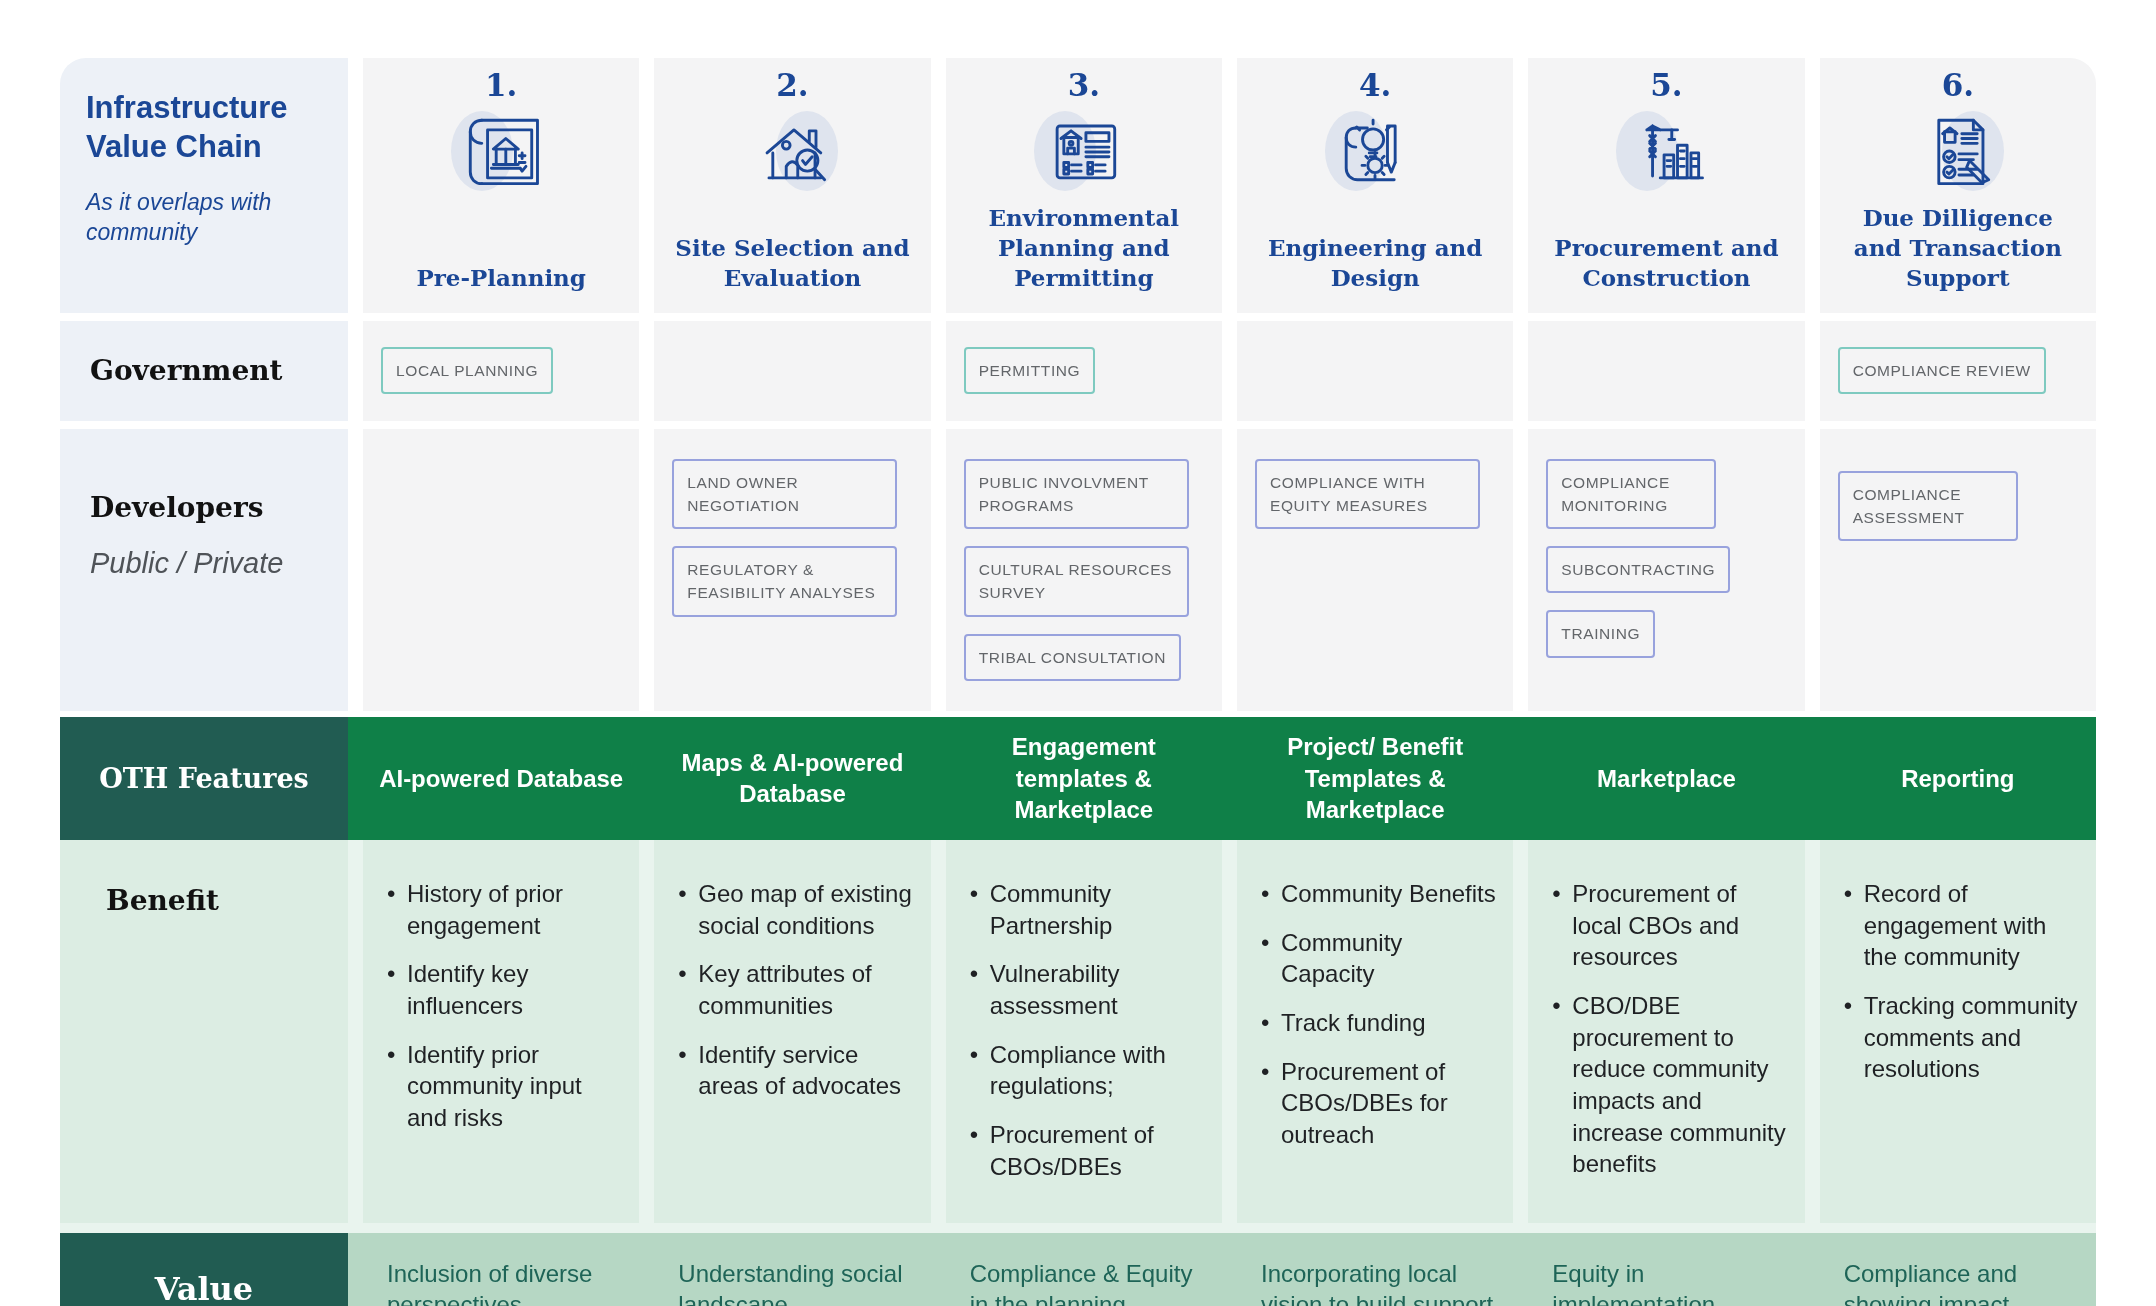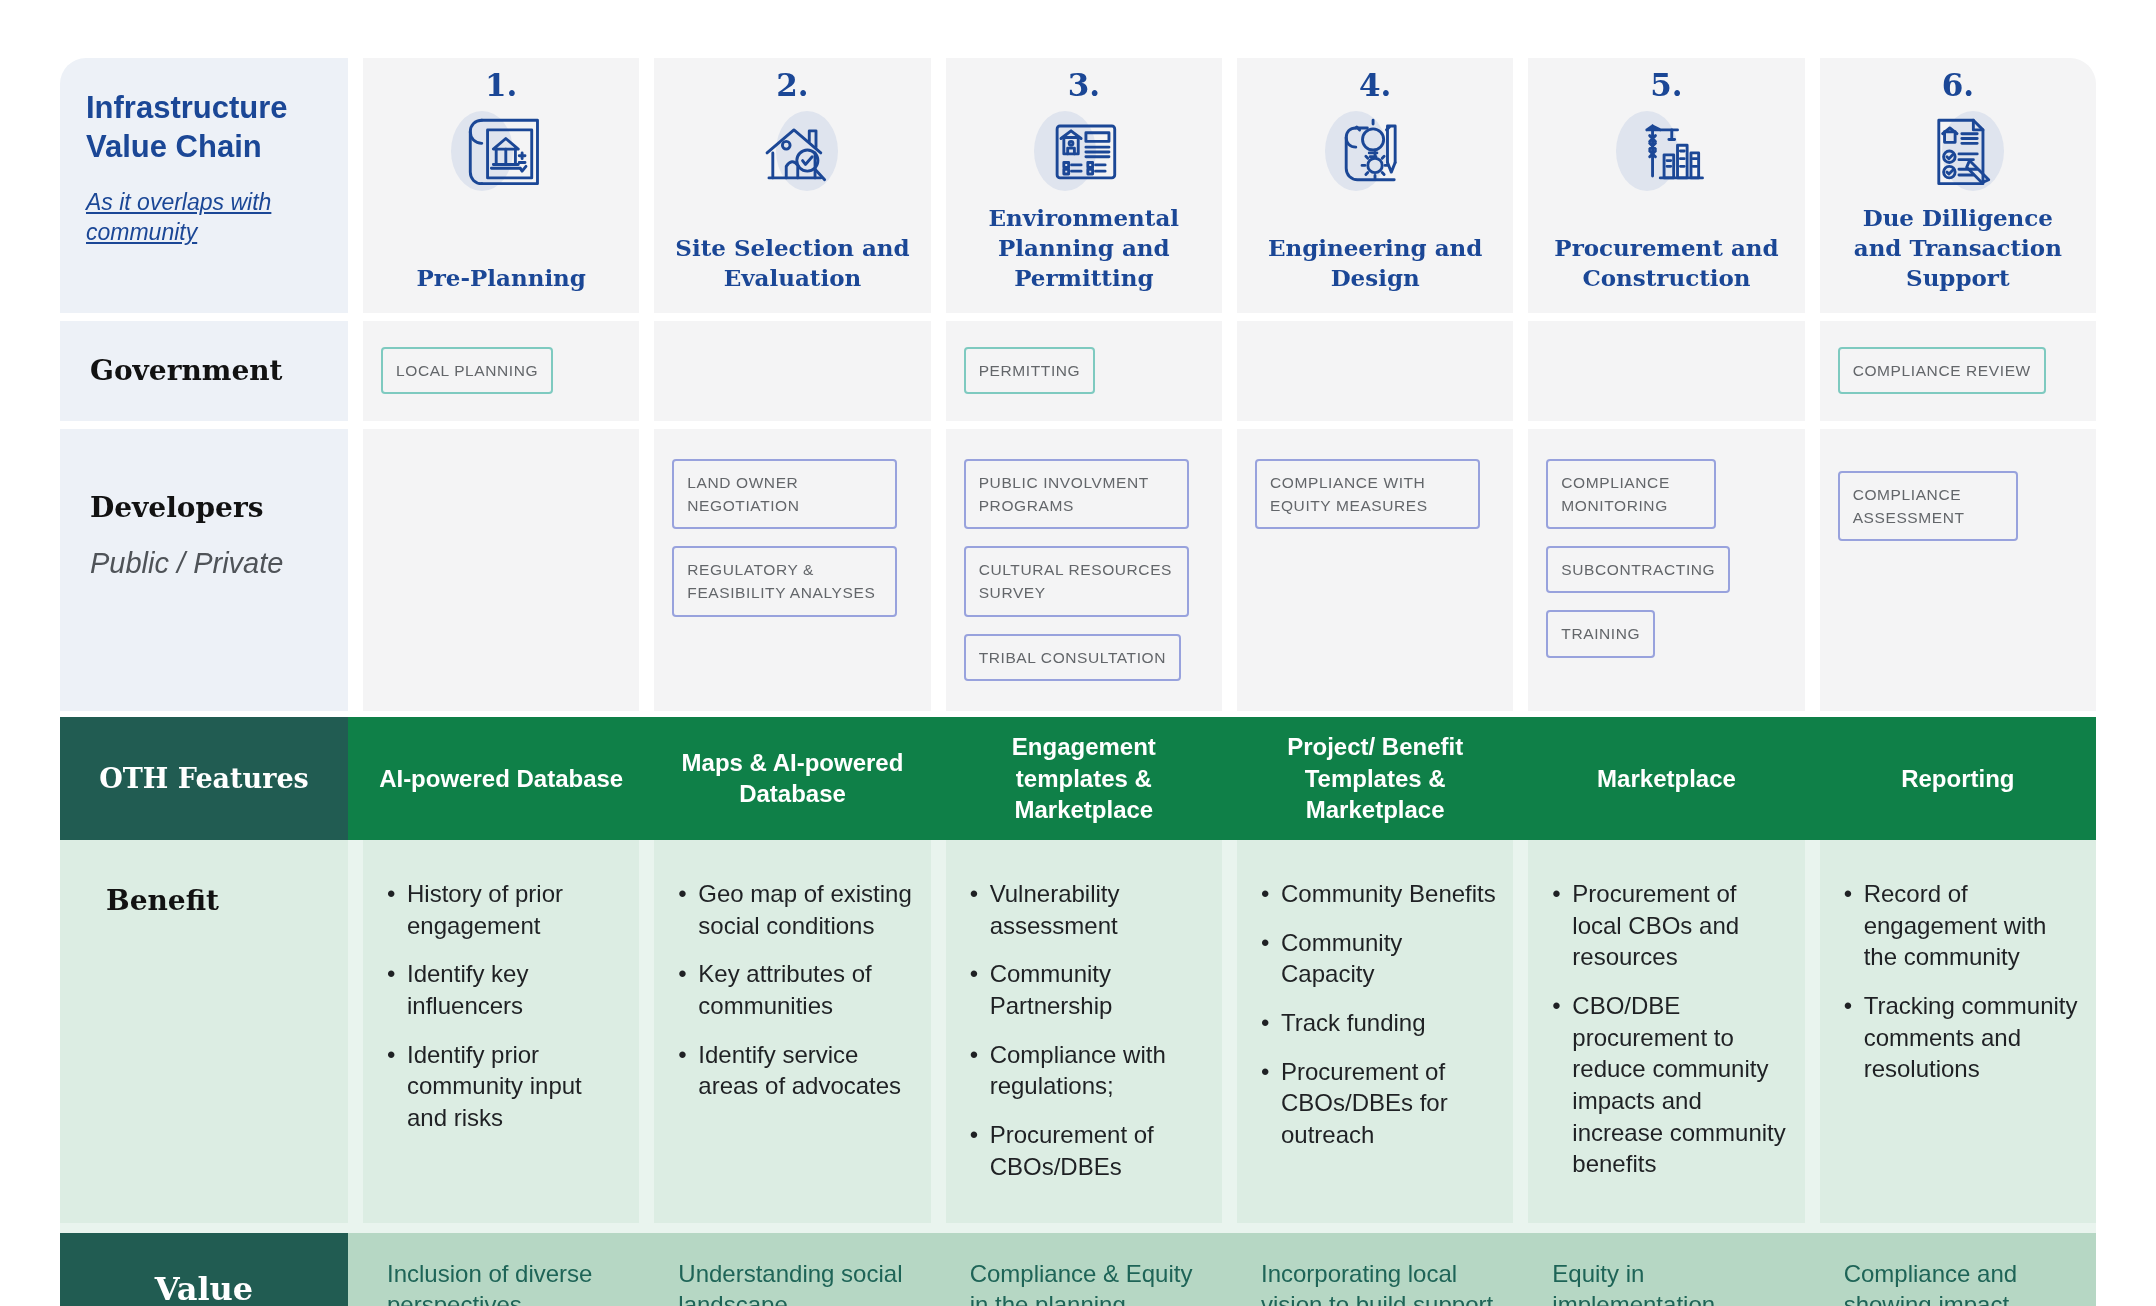--- a/index.html
+++ b/index.html
@@ -33,21 +33,20 @@
     background:var(--c-label_bg);border-top-left-radius:26px;
     padding:30px 26px;
   }
   .row-icons .cell:last-child{border-top-right-radius:26px;}
   .board-title{
     font-weight:bold;font-size:31px;line-height:1.26;color:var(--c-dark_blue);
   }
   .board-subtitle{
     font-style:italic;font-size:23px;line-height:1.3;color:var(--c-dark_blue);
     margin-top:22px;
-    text-decoration:underline;
   }
   .phase-cell{display:flex;flex-direction:column;align-items:center;padding:12px 18px 14px;}
   .phase-num{
     font-family:"DejaVu Serif","Liberation Serif",serif;font-weight:bold;
     font-size:31px;color:var(--c-dark_blue);line-height:1;
   }
   .icon-wrap{position:relative;width:100px;height:100px;margin-top:2px;flex:0 0 auto;}
   .icon-blob{position:absolute;left:0;top:8px;width:62px;height:80px;border-radius:50%;background:var(--c-blob);}
   .icon-wrap svg{position:relative;display:block;margin:0 auto;}
   .phase-label{
@@ -323,22 +322,22 @@
     </div>
     <div class="cell">
       <ul class="benefit-list">
         <li>Geo map of existing social conditions</li>
         <li>Key attributes of communities</li>
         <li>Identify service areas of advocates</li>
       </ul>
     </div>
     <div class="cell">
       <ul class="benefit-list">
+        <li>Community Partnership</li>
         <li>Vulnerability assessment</li>
-        <li>Community Partnership</li>
         <li>Compliance with regulations;</li>
         <li>Procurement of CBOs/DBEs</li>
       </ul>
     </div>
     <div class="cell">
       <ul class="benefit-list">
         <li>Community Benefits</li>
         <li>Community Capacity</li>
         <li>Track funding</li>
         <li>Procurement of CBOs/DBEs for outreach</li>

